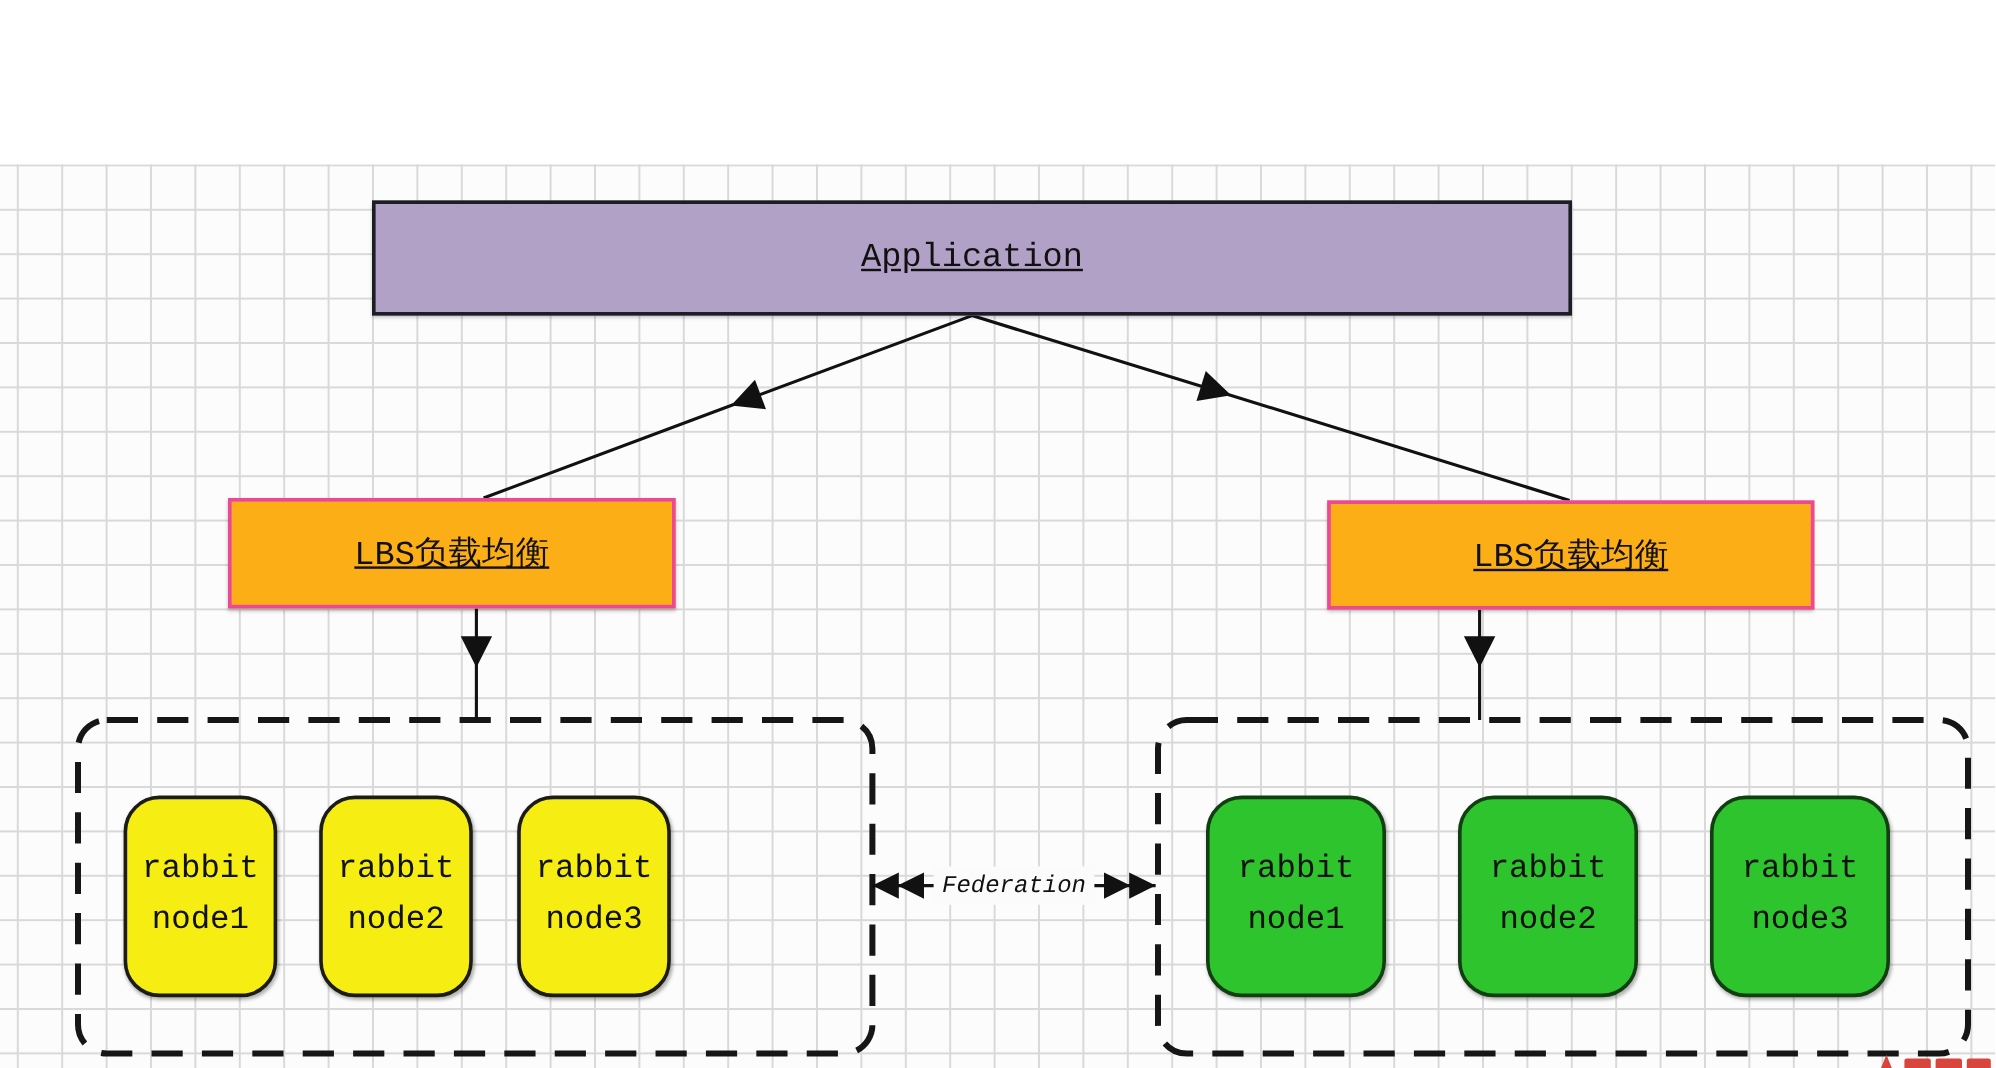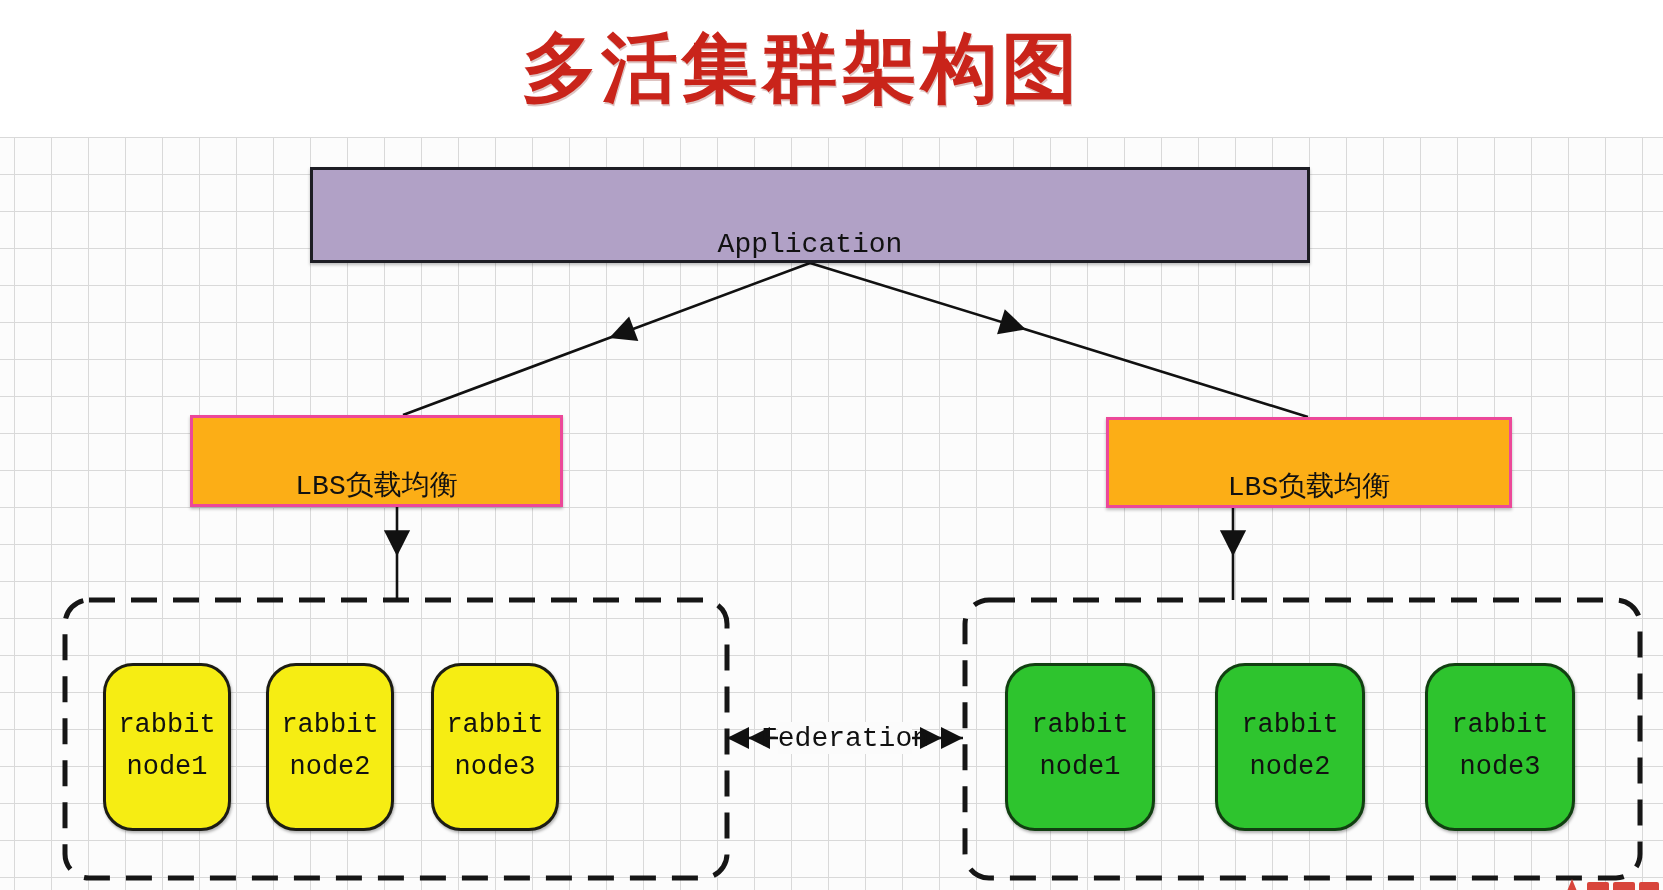--- a/index.html
+++ b/index.html
@@ -20,22 +20,22 @@
   }
   .page-title{
     position:absolute;left:0;right:60px;top:18px;text-align:center;
     font-family:"Liberation Sans","DejaVu Sans",sans-serif;
     font-weight:900;font-size:76px;letter-spacing:4px;
     color:#c9241a;white-space:nowrap;
     text-shadow:1px 2px 0 rgba(120,20,10,.25);
   }
   svg.overlay{position:absolute;left:0;top:0;z-index:1;}
   .box{
-    position:absolute;z-index:2;display:flex;align-items:flex-end;justify-content:center;
-    box-sizing:border-box;color:#111;text-align:center;
+    position:absolute;z-index:2;display:flex;align-items:center;justify-content:center;
+    box-sizing:border-box;color:#111;text-align:center;text-decoration:underline;
   }
   .app-box{
     left:310px;top:167px;width:1000px;height:96px;
     background:#b1a1c6;border:3px solid #1d1d24;font-size:28px;
     box-shadow:0 2px 3px rgba(0,0,0,.25);
   }
   .lbs-box{
     background:#fcae16;border:3px solid #ec4899;font-size:28px;
     box-shadow:0 2px 3px rgba(0,0,0,.25);
   }
@@ -48,39 +48,38 @@
     box-shadow:1px 2px 3px rgba(0,0,0,.3);
     top:663px;width:128px;height:168px;
   }
   .node-yellow{background:#f6ed13;}
   .node-green{background:#2ec42e;border-color:#113f11;}
   .n-l1{left:103px;} .n-l2{left:266px;} .n-l3{left:431px;}
   .n-r1{left:1005px;width:150px;} .n-r2{left:1215px;width:150px;} .n-r3{left:1425px;width:150px;}
   .federation-label{
     position:absolute;z-index:2;left:778px;top:722px;width:134px;height:32px;
     display:flex;align-items:center;justify-content:center;
-    background:#fbfbfb;font-size:28px;color:#111;white-space:nowrap;
+    background:#fbfbfb;font-size:20px;color:#111;white-space:nowrap;font-style:italic;
   }
   
   .watermark{position:absolute;z-index:3;left:1563px;top:877px;width:100px;height:13px;overflow:hidden;}
   .watermark .tri{
     width:0;height:0;border-left:9px solid transparent;border-right:9px solid transparent;
     border-bottom:22px solid #d8453c;position:absolute;left:0;top:2px;
   }
   .watermark .blk{position:absolute;top:5px;height:18px;background:#d8453c;border-radius:2px;}
   .b1{left:24px;width:22px;} .b2{left:50px;width:22px;} .b3{left:76px;width:20px;}
 </style>
 </head>
 <body>
 
 <div id="canvas">
 
   <div class="grid"></div>
 
-  <div class="page-title">多活集群架构图</div>
 
   <svg class="overlay" width="1663" height="890" viewBox="0 0 1663 890">
     <defs>
       <marker id="midArrow" viewBox="0 0 12 12" refX="8" refY="6" markerWidth="11" markerHeight="11" orient="auto" markerUnits="strokeWidth">
         <path d="M0.5,0.5 L11.5,6 L0.5,11.5 z" fill="#111"></path>
       </marker>
     </defs>
 
     <rect x="65" y="600" width="662" height="278" rx="24" fill="none" stroke="#161616" stroke-width="5" stroke-dasharray="26 16"></rect>
     <rect x="965" y="600" width="675" height="278" rx="24" fill="none" stroke="#161616" stroke-width="5" stroke-dasharray="26 16"></rect>

